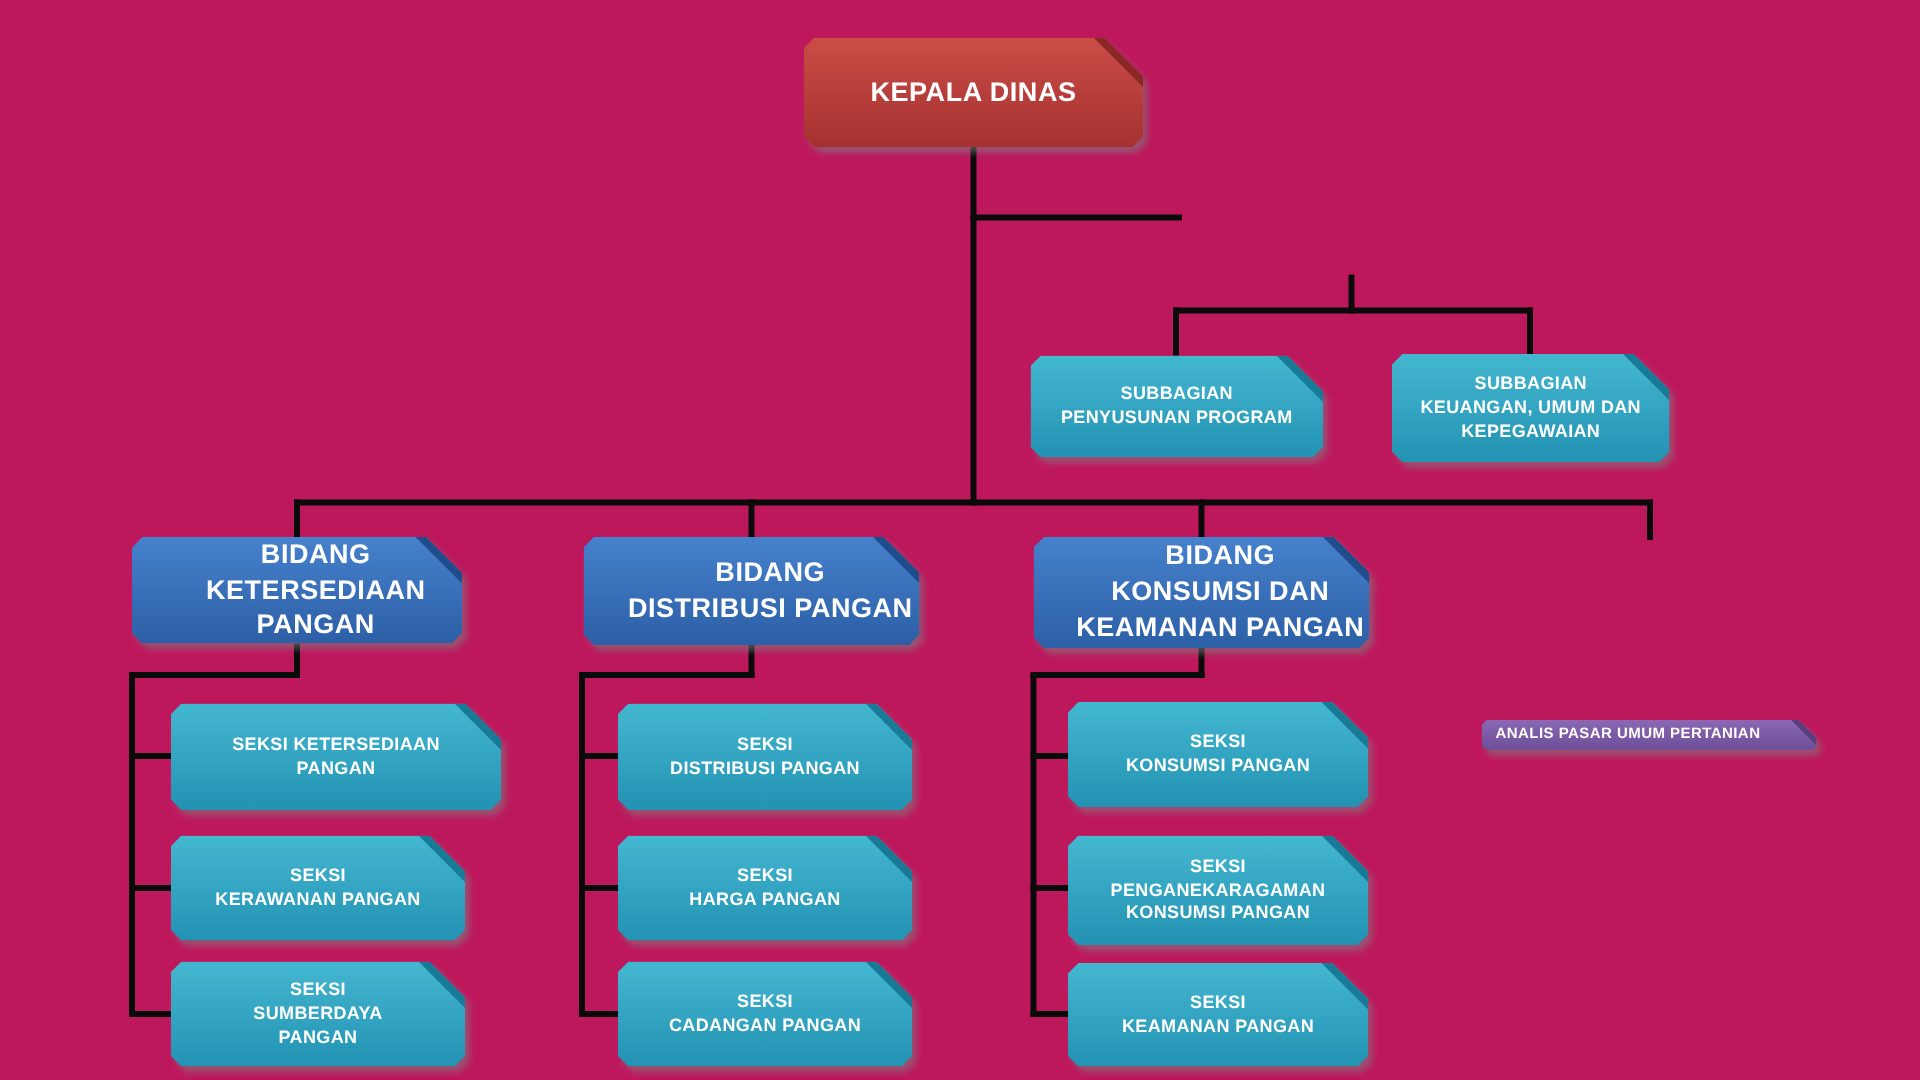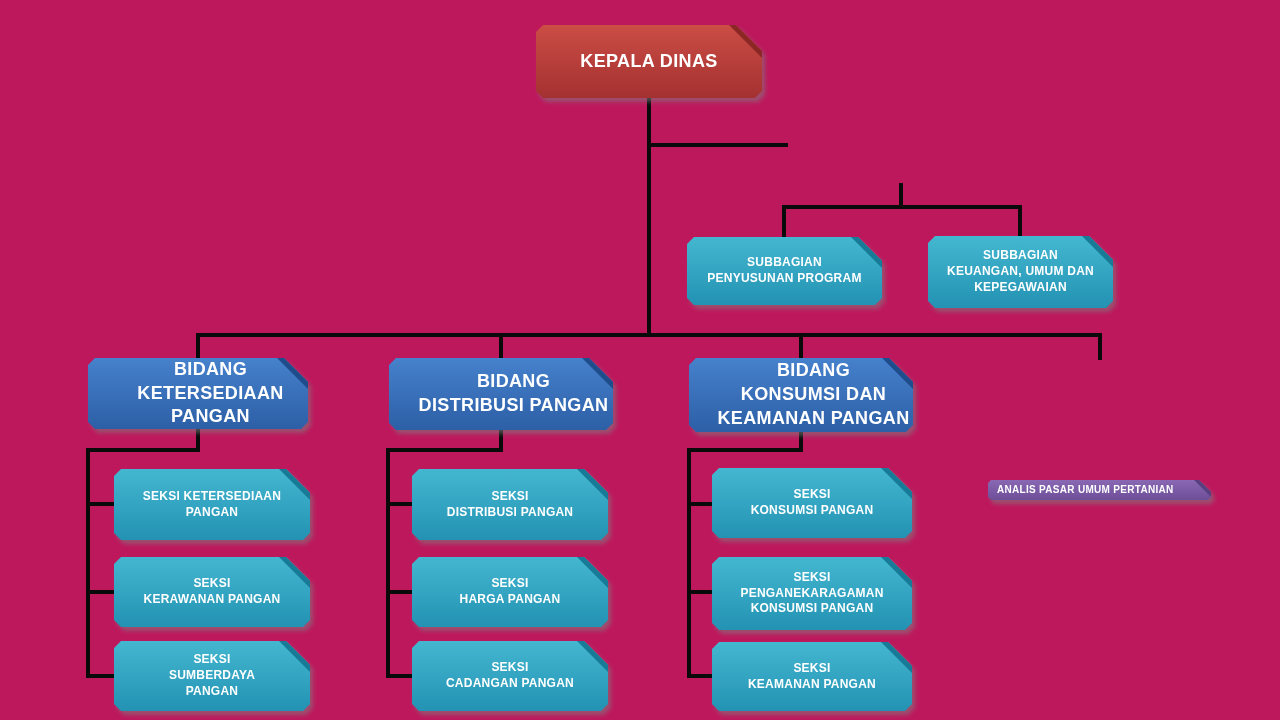--- a/index.html
+++ b/index.html
@@ -129,21 +129,21 @@
 KONSUMSI DAN
 KEAMANAN PANGAN</div>
   </div>
 
 
   <div class="node c-purple bar" style="left:988px;top:480px;width:223px;height:20px;">
     <div class="shape"></div>
     <div class="label">ANALIS PASAR UMUM PERTANIAN</div>
   </div>
 
-  <div class="node c-teal f12" style="left:114px;top:469px;width:196px;height:71px;">
+  <div class="node c-teal f12" style="left:114px;top:469px;width:196px;height:71px;padding-left:24px;">
     <div class="shape"></div>
     <div class="label">SEKSI KETERSEDIAAN
 PANGAN</div>
   </div>
   <div class="node c-teal f12" style="left:114px;top:557px;width:196px;height:70px;">
     <div class="shape"></div>
     <div class="label">SEKSI
 KERAWANAN PANGAN</div>
   </div>
   <div class="node c-teal f12" style="left:114px;top:641px;width:196px;height:70px;">

